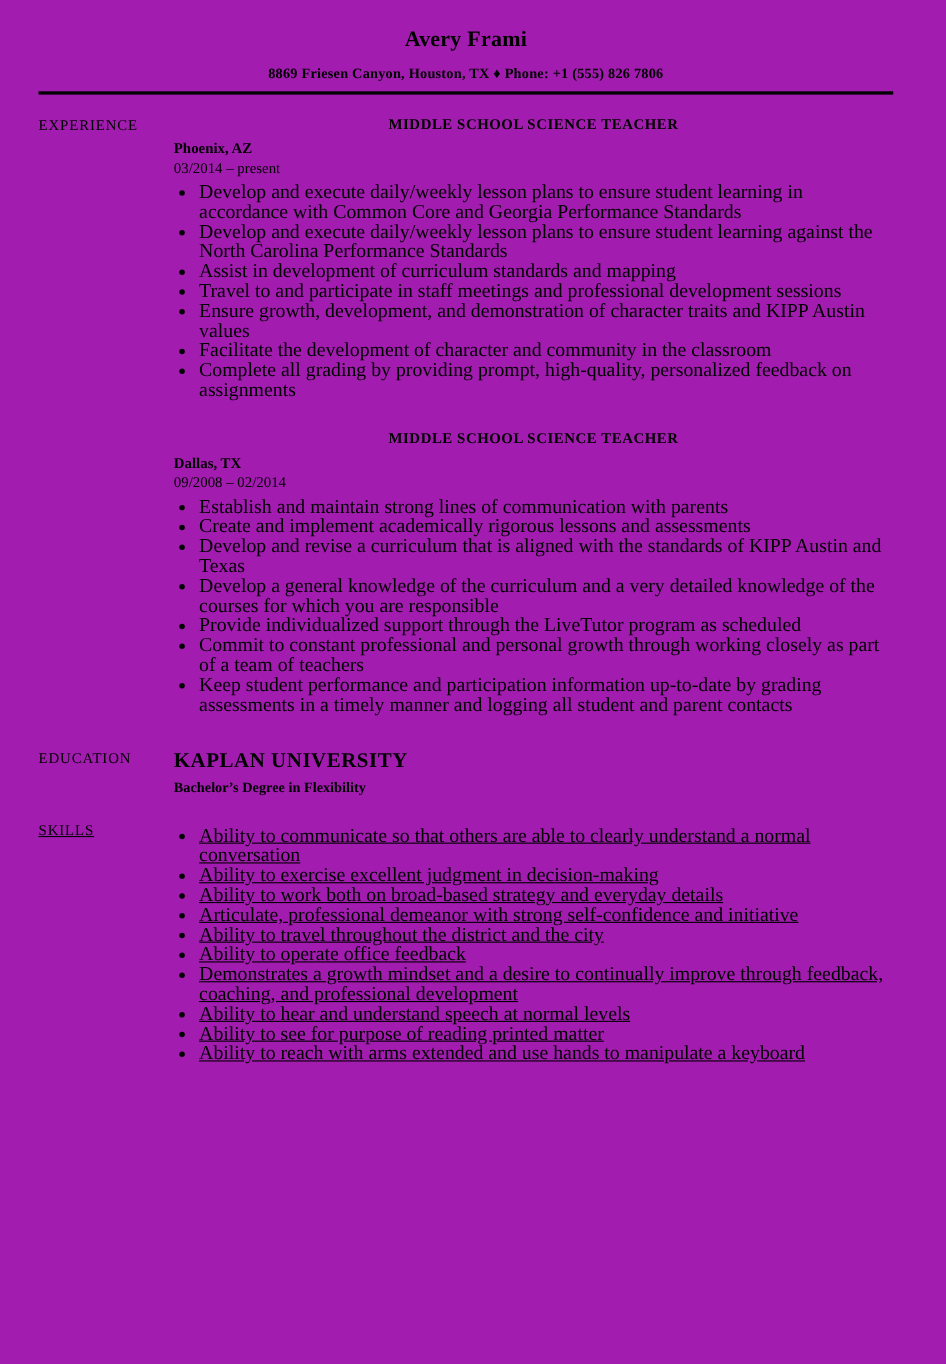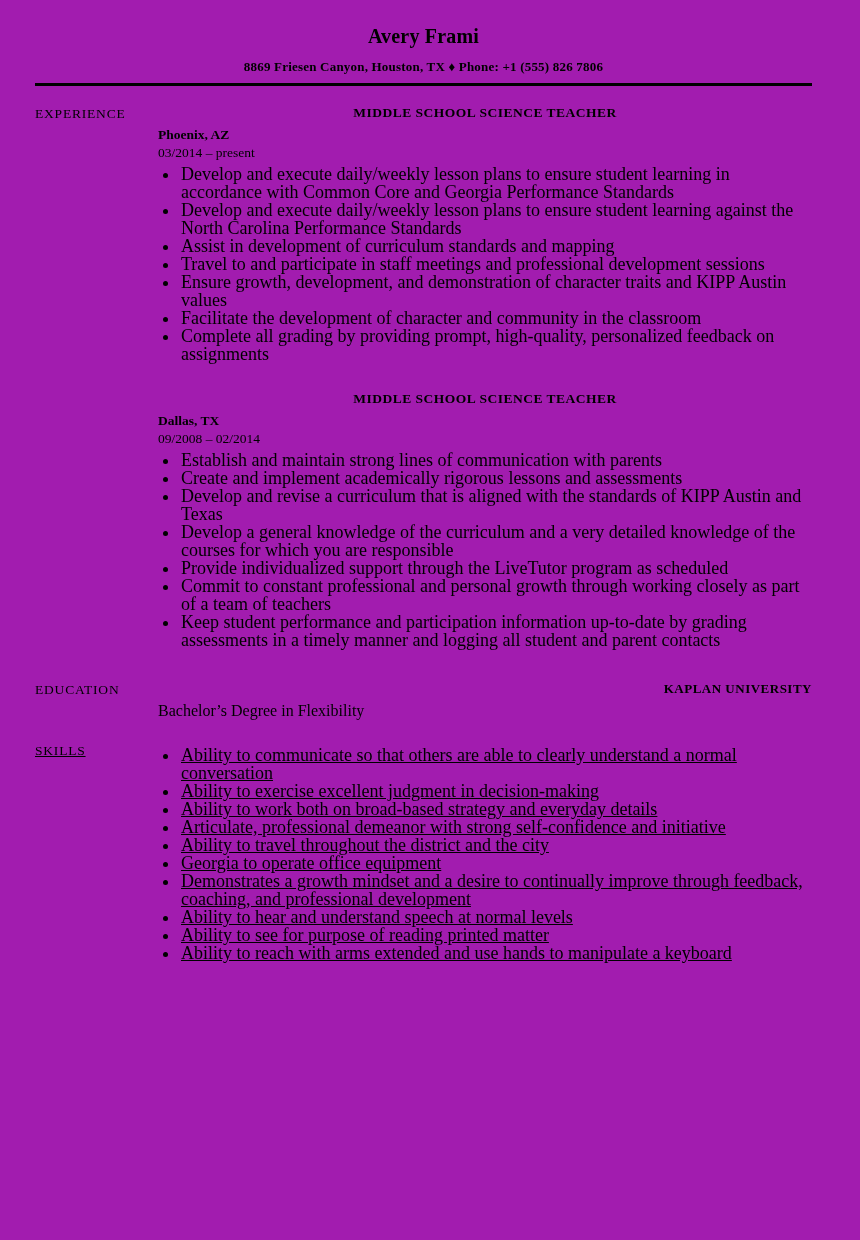--- a/index.html
+++ b/index.html
@@ -67,28 +67,27 @@
     margin-top: 4px;
     padding-left: 22px;
     list-style-type: disc;
   }
   ul.bullets li {
     font-size: 18px;
     line-height: 18px;
     padding-left: 1px;
   }
   .school {
+    font-size: 19px;
+    font-weight: bold;
+    letter-spacing: 0.5px;
+  }
+  .degree {
     font-size: 13px;
     font-weight: bold;
-    letter-spacing: 0.5px;
-    text-align: right;
-  }
-  .degree {
-    font-size: 16px;
-    font-weight: normal;
     margin-top: 5px;
   }
 </style>
 </head>
 <body>
 
 <div class="page">
 
   <header>
     <h1 class="name">Avery Frami</h1>
@@ -163,21 +162,21 @@
           <li>Ability to communicate so that others are able to clearly understand a normal conversation</li>
 
           <li>Ability to exercise excellent judgment in decision-making</li>
 
           <li>Ability to work both on broad-based strategy and everyday details</li>
 
           <li>Articulate, professional demeanor with strong self-confidence and initiative</li>
 
           <li>Ability to travel throughout the district and the city</li>
 
-          <li>Georgia to operate office equipment</li>
+          <li>Ability to operate office feedback</li>
 
           <li>Demonstrates a growth mindset and a desire to continually improve through feedback, coaching, and professional development</li>
 
           <li>Ability to hear and understand speech at normal levels</li>
 
           <li>Ability to see for purpose of reading printed matter</li>
 
           <li>Ability to reach with arms extended and use hands to manipulate a keyboard</li>
         </ul>
     </div>

